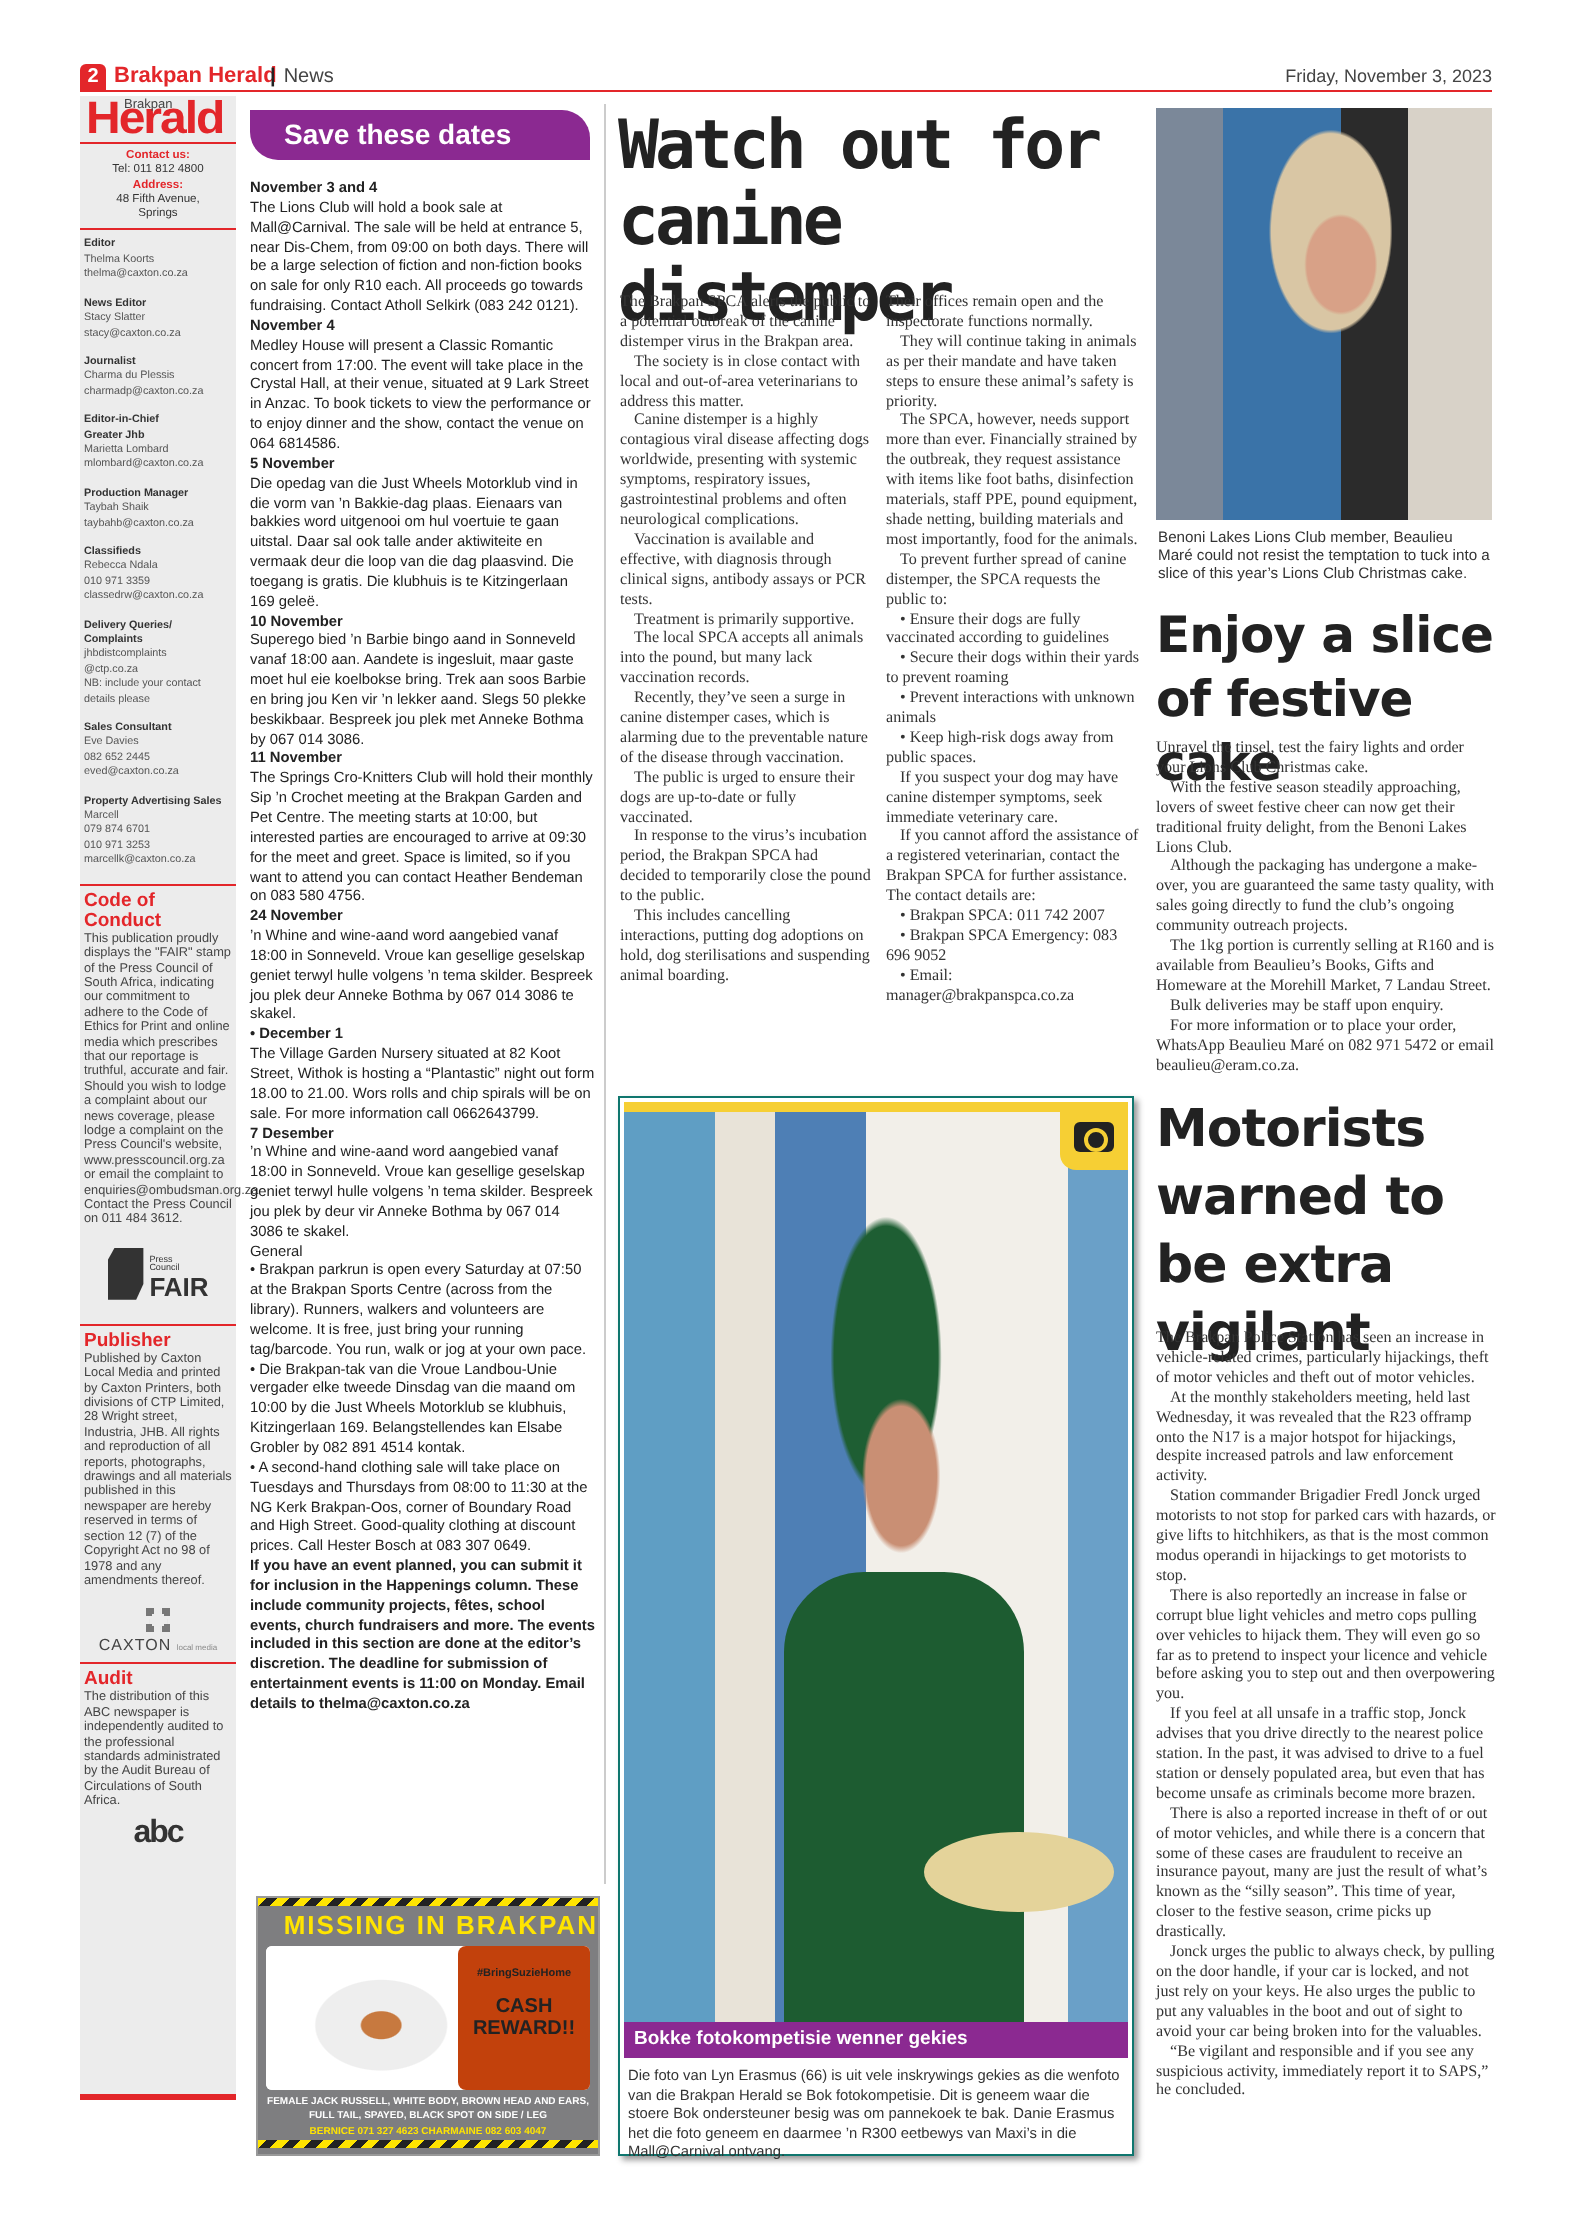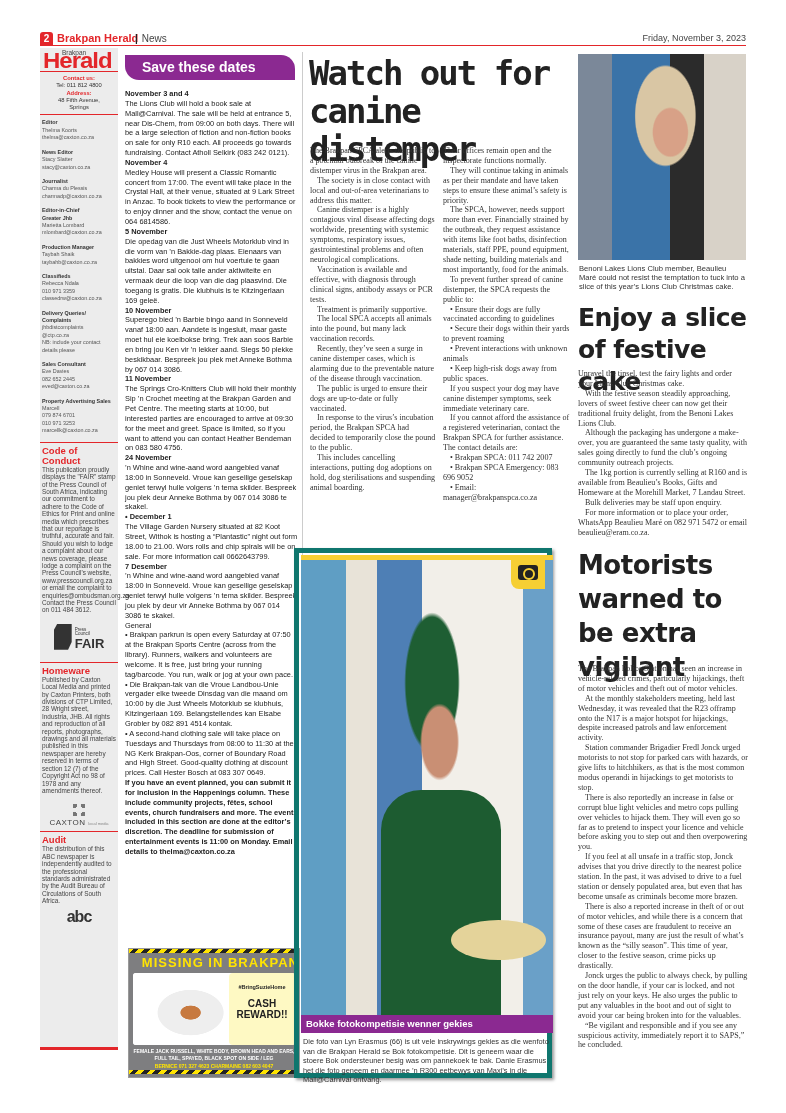--- a/index.html
+++ b/index.html
@@ -41,34 +41,34 @@
   #ev-head{height:25px;background:#8b2991;color:#fff;border-radius:0 14px 0 14px;font-weight:bold;font-size:14px;line-height:25px;padding-left:17px;width:170px}
   #ev-body{padding-top:9px;font-size:7.4px;line-height:9.85px;color:#222;width:173px}
   #ev-body b{font-weight:bold}
   #vrule{left:302px;top:52px;width:1px;height:890px;background:#ccc}
   
   #ad{left:128px;top:948px;width:172px;height:130px;background:#7e7e80;border:1px solid #999}
   #ad .stripe{height:4px;background:repeating-linear-gradient(-45deg,#ffe400 0 4px,#222 4px 8px)}
   #ad .ttl{color:#ffe400;font-weight:bold;font-size:13px;text-align:right;letter-spacing:1px;line-height:17px;margin-top:1px}
   #ad .row{display:flex;margin:2px 4px 0;height:72px;background:#fff;border-radius:3px;overflow:hidden}
   #ad .dog{flex:1;background:radial-gradient(ellipse at 60% 55%,#c7793f 0 12%,#eee 13% 40%,#fff 41%)}
-  #ad .yel{width:66px;background:#fef9c3;text-align:center;border-radius:4px 0 0 4px}
+  #ad .yel{width:66px;background:#c2410c;text-align:center;border-radius:4px 0 0 4px}
   #ad .tag{font-size:5.5px;font-weight:bold;color:#222;margin-top:11px}
   #ad .cash{font-size:10px;font-weight:bold;color:#222;line-height:11px;margin-top:8px}
   #ad .desc{color:#fff;font-size:5px;font-weight:bold;text-align:center;line-height:7px;margin-top:3px}
   #ad .ph{color:#ffe400;font-size:5px;font-weight:bold;text-align:center;line-height:8px}
   
   #dist-title{left:309px;top:54px;width:262px;font-family:"DejaVu Sans Mono",monospace;font-weight:bold;font-size:34px;line-height:38px;color:#222;letter-spacing:-2px}
   .serifcol{font-family:"Liberation Serif",serif;font-size:8.05px;line-height:9.9px;color:#333}
   .serifcol p{text-indent:7px}
   .serifcol p.first{text-indent:0}
   #dist-c1{left:310px;top:146px;width:126px}
   #dist-c2{left:443px;top:146px;width:128px}
   
-  #photo{left:294px;top:548px;width:258px;height:530px;border:5px solid #0f766e;box-shadow:2px 2px 3px #999}
+  #photo{left:309px;top:548px;width:258px;height:530px;border:1px solid #0f766e;box-shadow:2px 2px 3px #999}
   #photo .img{position:absolute;left:2px;top:2px;width:252px;height:460px;border-top:5px solid #f6cf34;background:
     radial-gradient(ellipse at 55% 40%,#c98f74 0 9%,transparent 10%),
     radial-gradient(ellipse at 52% 27%,#1e5e33 0 14%,transparent 15%),
     linear-gradient(90deg,#5f9ec4 0 18%,#e8e3d8 18% 30%,#4e7fb5 30% 48%,#f2efe9 48% 88%,#6aa0c8 88%);overflow:hidden}
   #photo .shirt{position:absolute;left:80px;top:230px;width:120px;height:230px;background:#1d5c31;border-radius:40px 40px 0 0}
   #photo .pan{position:absolute;left:150px;top:360px;width:95px;height:40px;background:#e4d39a;border-radius:50%}
   #camera{position:absolute;right:2px;top:2px;width:34px;height:34px;background:#f6cf34;border-radius:0 0 0 8px;display:flex;align-items:center;justify-content:center}
   #camera .cam{width:20px;height:15px;background:#222;border-radius:3px;position:relative}
   #camera .cam:after{content:"";position:absolute;left:5px;top:3px;width:8px;height:8px;border:2px solid #f6cf34;border-radius:50%}
   #cap-head{position:absolute;left:2px;top:462px;width:252px;height:18px;background:#8b2991;color:#fff;font-size:9.5px;line-height:18px;padding-left:5px;font-weight:bold}
@@ -168,21 +168,21 @@
   </div>
   <div id="fair">
     <div class="mark"></div>
     <div>
       <div class="t1">Press</div>
       <div class="t1">Council</div>
       <div class="t2">FAIR</div>
     </div>
   </div>
   <div class="redrule">
-    <div class="boxhead">Homeware</div>
+    <div class="boxhead">Publisher</div>
     <div class="boxtext">Published by Caxton Local Media and printed by Caxton Printers, both divisions of CTP Limited, 28 Wright street, Industria, JHB. All rights and reproduction of all reports, photographs, drawings and all materials published in this newspaper are hereby reserved in terms of section 12 (7) of the Copyright Act no 98 of 1978 and any amendments thereof.</div>
   </div>
   <div id="caxton">
     <div class="sq"></div>
     <div class="w"><span>CAXTON</span> <small>local media</small></div>
   </div>
   <div class="redrule">
     <div class="boxhead">Audit</div>
     <div class="boxtext">The distribution of this ABC newspaper is independently audited to the professional standards administrated by the Audit Bureau of Circulations of South Africa.</div>
   </div>

